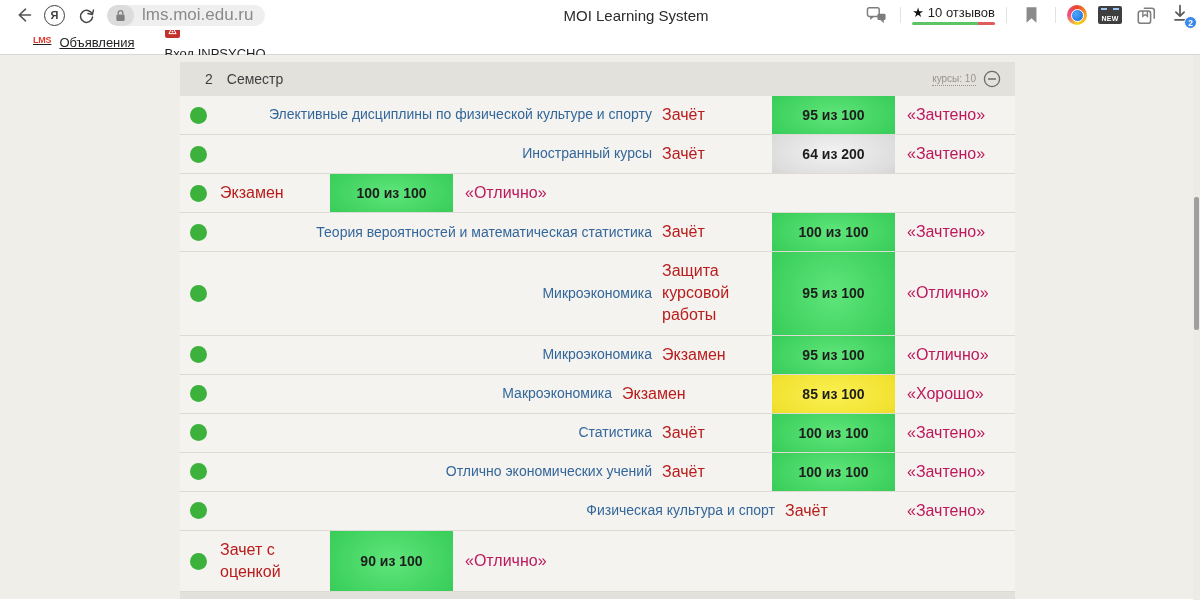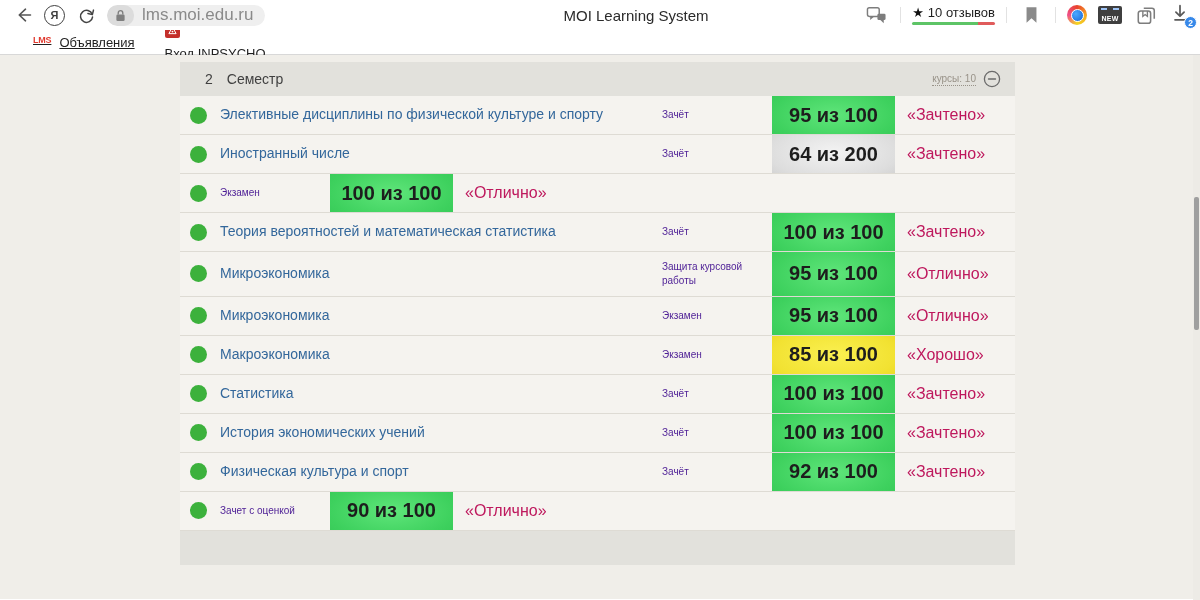--- a/index.html
+++ b/index.html
@@ -49,26 +49,26 @@
   .grades-table { position:absolute; left:180px; top:7px; width:835px; }
 
   .sem-header { height:34px; background:#e2e1dc; display:flex; align-items:center; padding:0 14px 0 25px; font-size:14px; color:#3f3f3f; }
   .sem-num { margin-right:14px; }
   .sem-right { margin-left:auto; display:flex; align-items:center; gap:7px; cursor:pointer; }
   .courses-count { font-size:10px; color:#989288; border-bottom:1px dotted #989288; padding-bottom:1px; }
 
   .grade-row { background:#f5f3ef; border-bottom:1px solid #dedbd4; display:flex; align-items:center; min-height:39px; }
   .dot-cell { width:40px; flex:none; padding-left:10px; display:flex; align-items:center; }
   .status-dot { width:17px; height:17px; border-radius:50%; background:#3cb13c; }
-  .course-cell { flex:1; padding:8px 10px 8px 0; font-size:14px; line-height:1.38; color:#33679b; cursor:pointer; }
-  .type-cell { width:110px; flex:none; padding:8px 16px 8px 0; font-size:10px; line-height:1.38; color:#4c1d95; }
-  .score-cell { width:123px; flex:none; align-self:stretch; display:flex; align-items:center; justify-content:center; font-size:20px; font-weight:600; color:#1d1d1d; }
+  .course-cell { flex:1; padding:8px 10px 8px 0; font-size:14px; line-height:1.38; color:#33679b; cursor:pointer;text-align:right; }
+  .type-cell { width:110px; flex:none; padding:8px 16px 8px 0; font-size:16px; line-height:1.38; color:#b91c1c; }
+  .score-cell { width:123px; flex:none; align-self:stretch; display:flex; align-items:center; justify-content:center; font-size:14px; font-weight:600; color:#1d1d1d; }
   .badge-green { background:radial-gradient(ellipse 90% 130% at 50% 50%, #5fe57a 0%, #3ed15e 55%, #2dbf4e 100%); }
   .badge-gray  { background:radial-gradient(ellipse 95% 130% at 50% 45%, #f3f3f3 0%, #dddddd 55%, #bfbfbf 100%); }
-  .badge-yellow{ background:radial-gradient(ellipse 90% 130% at 50% 50%, #faf051 0%, #f2e232 55%, #e0ca10 100%); }
+  .badge-yellow{ background:radial-gradient(ellipse 90% 130% at 50% 50%, #faf051 0%, #f2e232 55%, #e0ca10 100%);margin-left:40px; }
   .grade-cell { width:120px; flex:none; padding:8px 0 8px 12px; font-size:16px; color:#be185d; }
 
   
   .scroll-track { position:absolute; right:0; top:55px; width:7px; height:545px; background:#edebe6; }
   .scroll-thumb { position:absolute; right:1px; top:197px; width:5px; height:133px; background:#9f9f9f; border-radius:2px; cursor:pointer; }
 </style>
 </head>
 <body>
 
 <div class="screen">
@@ -183,21 +183,21 @@
     <div class="course-cell">Элективные дисциплины по физической культуре и спорту</div>
     <div class="type-cell">Зачёт</div>
     <div class="score-cell badge-green">95 из 100</div>
     <div class="grade-cell">«Зачтено»</div>
   </div>
 
   <div class="grade-row">
     <div class="dot-cell">
       <span class="status-dot"></span>
     </div>
-    <div class="course-cell">Иностранный числе</div>
+    <div class="course-cell">Иностранный курсы</div>
     <div class="type-cell">Зачёт</div>
     <div class="score-cell badge-gray">64 из 200</div>
     <div class="grade-cell">«Зачтено»</div>
   </div>
 
   <div class="grade-row">
     <div class="dot-cell">
       <span class="status-dot"></span>
     </div>
     <div class="type-cell">Экзамен</div>
@@ -252,33 +252,32 @@
     <div class="course-cell">Статистика</div>
     <div class="type-cell">Зачёт</div>
     <div class="score-cell badge-green">100 из 100</div>
     <div class="grade-cell">«Зачтено»</div>
   </div>
 
   <div class="grade-row">
     <div class="dot-cell">
       <span class="status-dot"></span>
     </div>
-    <div class="course-cell">История экономических учений</div>
+    <div class="course-cell">Отлично экономических учений</div>
     <div class="type-cell">Зачёт</div>
     <div class="score-cell badge-green">100 из 100</div>
     <div class="grade-cell">«Зачтено»</div>
   </div>
 
   <div class="grade-row">
     <div class="dot-cell">
       <span class="status-dot"></span>
     </div>
     <div class="course-cell">Физическая культура и спорт</div>
     <div class="type-cell">Зачёт</div>
-    <div class="score-cell badge-green">92 из 100</div>
     <div class="grade-cell">«Зачтено»</div>
   </div>
 
   <div class="grade-row">
     <div class="dot-cell">
       <span class="status-dot"></span>
     </div>
     <div class="type-cell">Зачет с оценкой</div>
     <div class="score-cell badge-green">90 из 100</div>
     <div class="grade-cell">«Отлично»</div>

